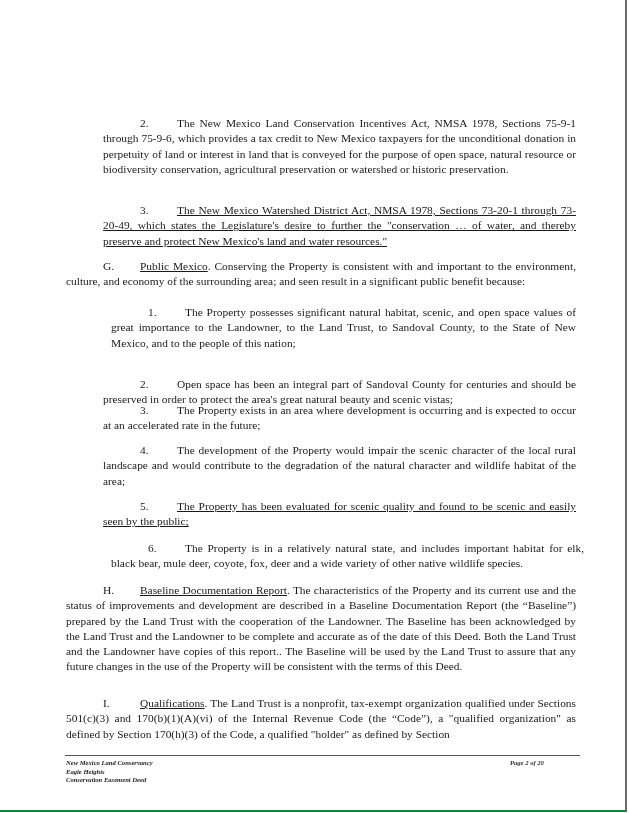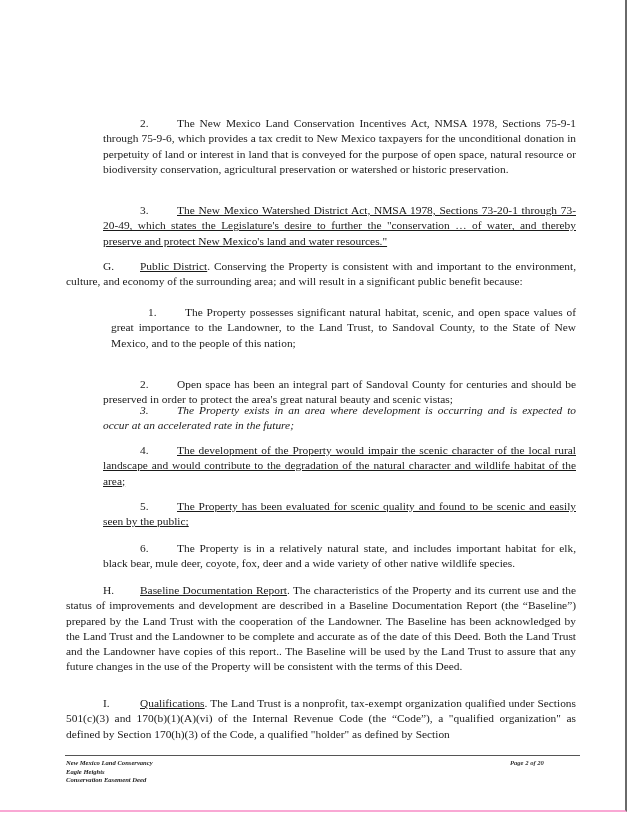--- a/index.html
+++ b/index.html
@@ -1,19 +1,19 @@
 <!DOCTYPE html>
 <html><head>
   <meta charset="utf-8">
   <style>
     html, body { margin: 0; padding: 0; background: #ffffff; }
     body { width: 629px; height: 813px; position: relative; overflow: hidden; }
     .page {
       position: absolute; left: 0; top: 0; width: 625px; height: 810px;
-      border-right: 2px solid #6a6a6a; border-bottom: 2px solid #f9a8d4;
+      border-right: 2px solid #6a6a6a; border-bottom: 2px solid #15803d;
       background: #fff;
     }
     .doc {
       position: absolute; left: 66px; top: 0; width: 510px;
       font-family: "Liberation Serif", "DejaVu Serif", serif;
       font-size: 11.4px; line-height: 15.3px; color: #1a1a1a;
     }
     .para { margin: 0; text-align: justify; position: absolute; left: 0; width: 510px; }
     .sub { left: 37px; width: 473px; }
     .num { display: inline-block; width: 37px; text-indent: 0; }
@@ -42,44 +42,44 @@
 
     <p class="para sub" style="top:116px;">
       <span class="lead" style="display:block;text-indent:37px;"><span class="num">2.</span><span>The New Mexico Land Conservation Incentives Act, NMSA 1978, Sections 75-9-1 through 75-9-6, which provides a tax credit to New Mexico taxpayers for the unconditional donation in perpetuity of land or interest in land that is conveyed for the purpose of open space, natural resource or biodiversity conservation, agricultural preservation or watershed or historic preservation.</span></span>
     </p>
 
     <p class="para sub" style="top:203px;text-decoration:underline;">
       <span style="display:block;text-indent:37px;"><span class="num">3.</span><span>The New Mexico Watershed District Act, NMSA 1978, Sections 73-20-1 through 73-20-49, which states the Legislature's desire to further the "conservation … of water, and thereby preserve and protect New Mexico's land and water resources."</span></span>
     </p>
 
     <p class="para" style="top:259px;text-indent:37px;">
-      <span class="num">G.</span><span class="u">Public District</span><span>. Conserving the Property is consistent with and important to the environment, culture, and economy of the surrounding area; and will result in a significant public benefit because:</span>
+      <span class="num">G.</span><span class="u">Public Mexico</span><span>. Conserving the Property is consistent with and important to the environment, culture, and economy of the surrounding area; and seen result in a significant public benefit because:</span>
     </p>
 
     <p class="para sub" style="top:305px;">
       <span style="display:block;text-indent:37px;margin-left:8px;"><span class="num">1.</span><span>The Property possesses significant natural habitat, scenic, and open space values of great importance to the Landowner, to the Land Trust, to Sandoval County, to the State of New Mexico, and to the people of this nation;</span></span>
     </p>
 
     <p class="para sub" style="top:363px;">
       <span style="display:block;text-indent:37px;margin-top:14px;"><span class="num">2.</span><span>Open space has been an integral part of Sandoval County for centuries and should be preserved in order to protect the area's great natural beauty and scenic vistas;</span></span>
     </p>
 
     <p class="para sub" style="top:403px;">
-      <span style="display:block;text-indent:37px;font-style:italic;"><span class="num">3.</span><span>The Property exists in an area where development is occurring and is expected to occur at an accelerated rate in the future;</span></span>
+      <span style="display:block;text-indent:37px;"><span class="num">3.</span><span>The Property exists in an area where development is occurring and is expected to occur at an accelerated rate in the future;</span></span>
     </p>
 
     <p class="para sub" style="top:443px;">
-      <span style="display:block;text-indent:37px;text-decoration:underline;"><span class="num">4.</span><span>The development of the Property would impair the scenic character of the local rural landscape and would contribute to the degradation of the natural character and wildlife habitat of the area;</span></span>
+      <span style="display:block;text-indent:37px;"><span class="num">4.</span><span>The development of the Property would impair the scenic character of the local rural landscape and would contribute to the degradation of the natural character and wildlife habitat of the area;</span></span>
     </p>
 
     <p class="para sub" style="top:499px;">
       <span style="display:block;text-indent:37px;text-decoration:underline;"><span class="num">5.</span><span>The Property has been evaluated for scenic quality and found to be scenic and easily seen by the public;</span></span>
     </p>
 
-    <p class="para sub" style="top:541px;">
+    <p class="para sub" style="top:541px;margin-left:8px;">
       <span style="display:block;text-indent:37px;"><span class="num">6.</span><span>The Property is in a relatively natural state, and includes important habitat for elk, black bear, mule deer, coyote, fox, deer and a wide variety of other native wildlife species.</span></span>
     </p>
 
     <p class="para" style="top:583px;text-indent:37px;">
       <span class="num">H.</span><span class="u">Baseline Documentation Report</span><span>. The characteristics of the Property and its current use and the status of improvements and development are described in a Baseline Documentation Report (the “Baseline”) prepared by the Land Trust with the cooperation of the Landowner. The Baseline has been acknowledged by the Land Trust and the Landowner to be complete and accurate as of the date of this Deed. Both the Land Trust and the Landowner have copies of this report.. The Baseline will be used by the Land Trust to assure that any future changes in the use of the Property will be consistent with the terms of this Deed.</span>
     </p>
 
     <p class="para" style="top:696px;text-indent:37px;">
       <span class="num">I.</span><span class="u">Qualifications</span><span>. The Land Trust is a nonprofit, tax-exempt organization qualified under Sections 501(c)(3) and 170(b)(1)(A)(vi) of the Internal Revenue Code (the “Code”), a "qualified organization" as defined by Section 170(h)(3) of the Code, a qualified "holder" as defined by Section</span>
     </p>

